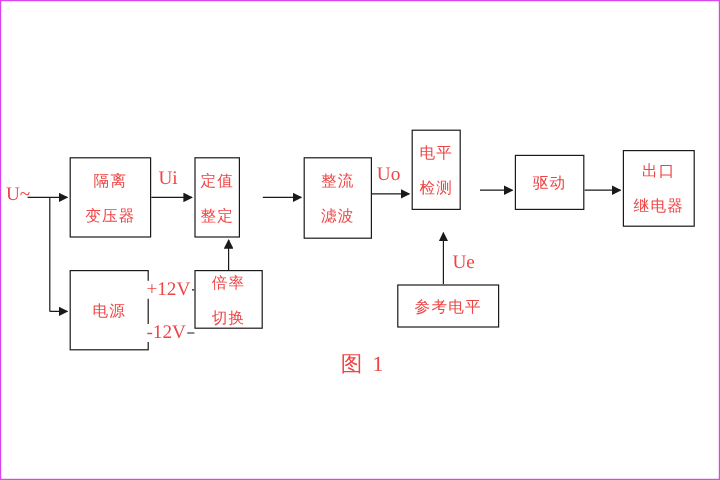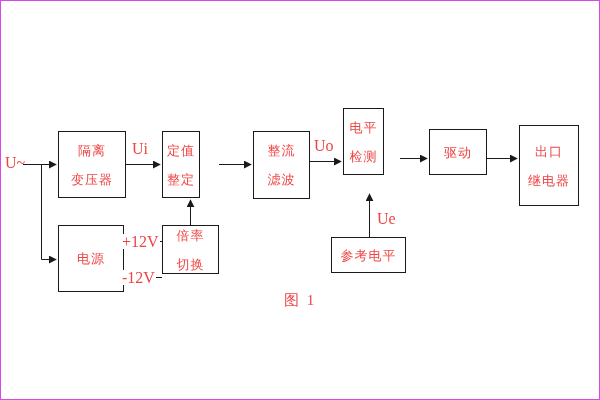--- a/index.html
+++ b/index.html
@@ -10,21 +10,21 @@
   }
   svg.wires{position:absolute;left:0;top:0;width:600px;height:400px;}
   .box{
     position:absolute;border:1px solid #1a1a1a;background:#fff;
     display:flex;flex-direction:column;align-items:center;justify-content:center;
     font-size:13px;line-height:29px;letter-spacing:1px;box-sizing:border-box;
     text-align:center;
   }
   .lbl{position:absolute;font-size:16px;line-height:15px;background:#fff;padding:0 1px;white-space:nowrap;}
   .lbl.nobg{background:transparent;}
-  .caption{position:absolute;font-size:15px;letter-spacing:2px;}
+  .caption{position:absolute;font-size:18px;letter-spacing:2px;}
 </style>
 </head>
 <body>
 
 <div class="page">
 
   <svg class="wires" viewBox="0 0 600 400">
     <defs>
       <marker id="arr" viewBox="0 0 10 10" refX="9" refY="5" markerWidth="8" markerHeight="8" orient="auto-start-reverse">
         <path d="M0,0 L10,5 L0,10 z" fill="#1a1a1a"></path>
@@ -65,35 +65,35 @@
 
   <div class="box" style="left:342px;top:107px;width:41px;height:67px">
     <div>电平</div>
     <div>检测</div>
   </div>
 
   <div class="box" style="left:428px;top:128px;width:58px;height:46px">
     <div>驱动</div>
   </div>
 
-  <div class="box" style="left:518px;top:124px;width:60px;height:81px">
+  <div class="box" style="left:518px;top:124px;width:60px;height:64px">
     <div>出口</div>
     <div>继电器</div>
   </div>
 
   <div class="box" style="left:57px;top:224px;width:66px;height:67px">
     <div>电源</div>
   </div>
 
   <div class="box" style="left:161px;top:224px;width:57px;height:49px">
     <div>倍率</div>
     <div>切换</div>
   </div>
 
-  <div class="box" style="left:330px;top:236px;width:75px;height:36px">
+  <div class="box" style="left:330px;top:236px;width:85px;height:36px">
     <div>参考电平</div>
   </div>
 
   <div class="lbl nobg" style="left:3px;top:154px">U~</div>
   <div class="lbl nobg" style="left:130px;top:140px">Ui</div>
   <div class="lbl nobg" style="left:312px;top:137px">Uo</div>
   <div class="lbl nobg" style="left:375px;top:210px">Ue</div>
   <div class="lbl" style="left:120px;top:233px">+12V</div>
   <div class="lbl" style="left:120px;top:269px">-12V</div>
 

